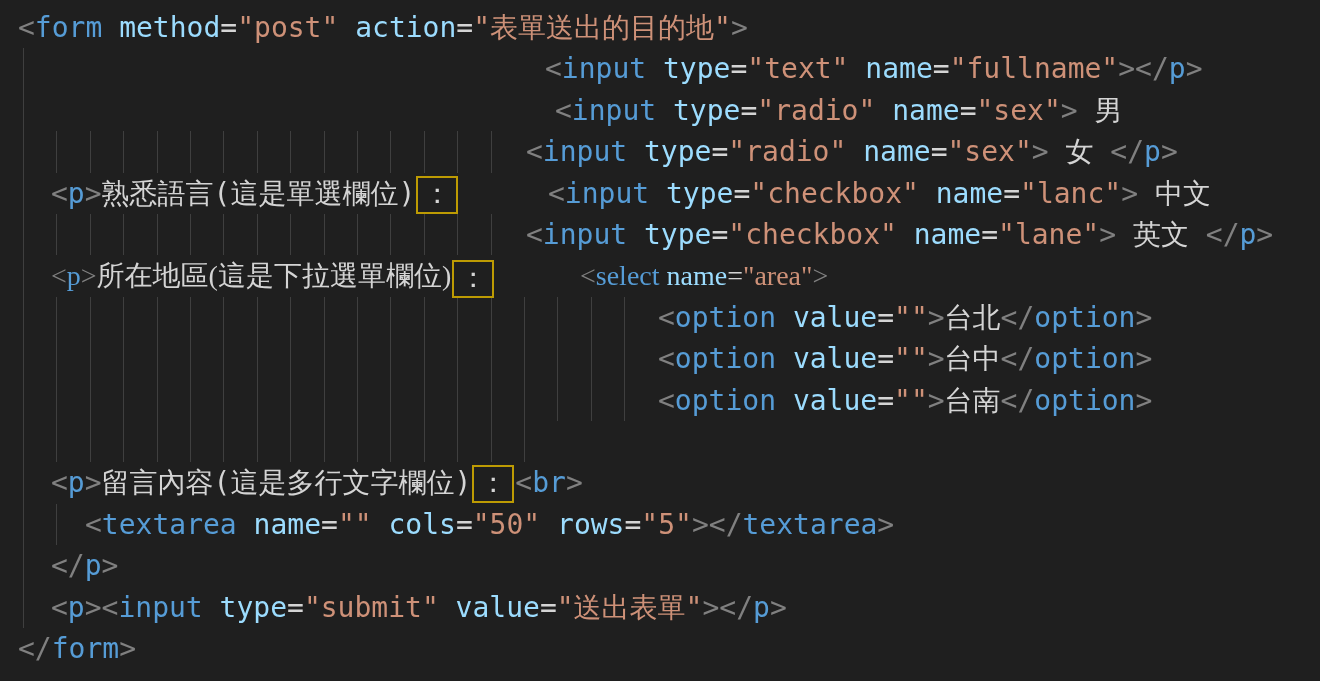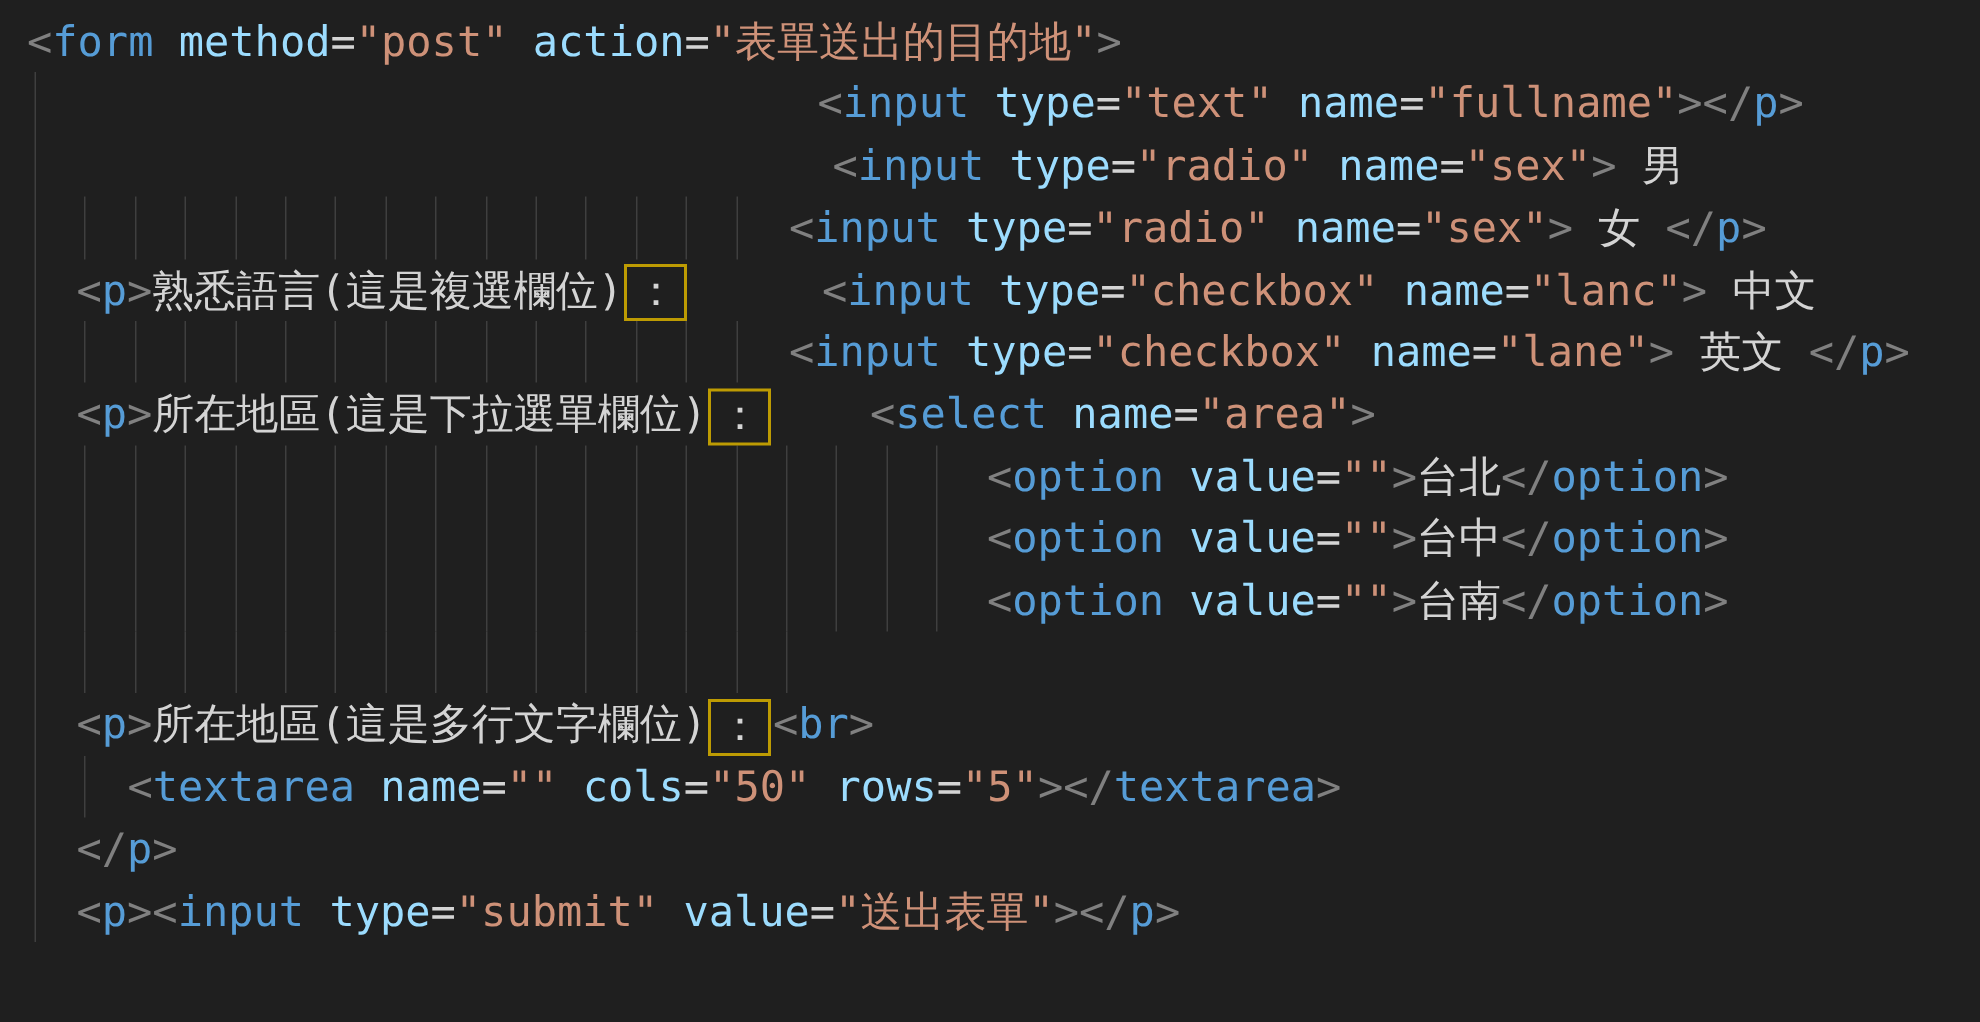--- a/index.html
+++ b/index.html
@@ -52,50 +52,53 @@
     <div class="code-line" style="top: 48.4px;">
       <span class="seg" style="left: 545px;"><span class="tk-p">&lt;</span><span class="tk-tag">input</span><span class="tk-text"> </span><span class="tk-attr">type</span><span class="tk-eq">=</span><span class="tk-str">"text"</span><span class="tk-text"> </span><span class="tk-attr">name</span><span class="tk-eq">=</span><span class="tk-str">"fullname"</span><span class="tk-p">&gt;</span><span class="tk-p">&lt;/</span><span class="tk-tag">p</span><span class="tk-p">&gt;</span></span>
     </div>
     <div class="code-line" style="top: 89.8px;">
       <span class="seg" style="left: 555px;"><span class="tk-p">&lt;</span><span class="tk-tag">input</span><span class="tk-text"> </span><span class="tk-attr">type</span><span class="tk-eq">=</span><span class="tk-str">"radio"</span><span class="tk-text"> </span><span class="tk-attr">name</span><span class="tk-eq">=</span><span class="tk-str">"sex"</span><span class="tk-p">&gt;</span><span class="tk-text"> 男</span></span>
     </div>
     <div class="code-line" style="top: 131.2px;">
       <span class="seg" style="left: 526px;"><span class="tk-p">&lt;</span><span class="tk-tag">input</span><span class="tk-text"> </span><span class="tk-attr">type</span><span class="tk-eq">=</span><span class="tk-str">"radio"</span><span class="tk-text"> </span><span class="tk-attr">name</span><span class="tk-eq">=</span><span class="tk-str">"sex"</span><span class="tk-p">&gt;</span><span class="tk-text"> 女 </span><span class="tk-p">&lt;/</span><span class="tk-tag">p</span><span class="tk-p">&gt;</span></span>
     </div>
     <div class="code-line" style="top: 172.6px;">
-      <span class="seg" style="left: 51px;"><span class="tk-p">&lt;</span><span class="tk-tag">p</span><span class="tk-p">&gt;</span><span class="tk-text">熟悉語言(這是複選欄位)</span><span class="ubox">：</span></span>
+      <span class="seg" style="left: 51px;"><span class="tk-p">&lt;</span><span class="tk-tag">p</span><span class="tk-p">&gt;</span><span class="tk-text">熟悉語言(這是單選欄位)</span><span class="ubox">：</span></span>
       <span class="seg" style="left: 548px;"><span class="tk-p">&lt;</span><span class="tk-tag">input</span><span class="tk-text"> </span><span class="tk-attr">type</span><span class="tk-eq">=</span><span class="tk-str">"checkbox"</span><span class="tk-text"> </span><span class="tk-attr">name</span><span class="tk-eq">=</span><span class="tk-str">"lanc"</span><span class="tk-p">&gt;</span><span class="tk-text"> 中文</span></span>
     </div>
     <div class="code-line" style="top: 214px;">
       <span class="seg" style="left: 526px;"><span class="tk-p">&lt;</span><span class="tk-tag">input</span><span class="tk-text"> </span><span class="tk-attr">type</span><span class="tk-eq">=</span><span class="tk-str">"checkbox"</span><span class="tk-text"> </span><span class="tk-attr">name</span><span class="tk-eq">=</span><span class="tk-str">"lane"</span><span class="tk-p">&gt;</span><span class="tk-text"> 英文 </span><span class="tk-p">&lt;/</span><span class="tk-tag">p</span><span class="tk-p">&gt;</span></span>
     </div>
-    <div class="code-line" style="top: 255.4px;">
+    <div class="code-line" style="top: 255.4px; font-family: Liberation Serif, serif;">
       <span class="seg" style="left: 51px;"><span class="tk-p">&lt;</span><span class="tk-tag">p</span><span class="tk-p">&gt;</span><span class="tk-text">所在地區(這是下拉選單欄位)</span><span class="ubox">：</span></span>
       <span class="seg" style="left: 580px;"><span class="tk-p">&lt;</span><span class="tk-tag">select</span><span class="tk-text"> </span><span class="tk-attr">name</span><span class="tk-eq">=</span><span class="tk-str">"area"</span><span class="tk-p">&gt;</span></span>
     </div>
     <div class="code-line" style="top: 296.8px;">
       <span class="seg" style="left: 658px;"><span class="tk-p">&lt;</span><span class="tk-tag">option</span><span class="tk-text"> </span><span class="tk-attr">value</span><span class="tk-eq">=</span><span class="tk-str">""</span><span class="tk-p">&gt;</span><span class="tk-text">台北</span><span class="tk-p">&lt;/</span><span class="tk-tag">option</span><span class="tk-p">&gt;</span></span>
     </div>
     <div class="code-line" style="top: 338.2px;">
       <span class="seg" style="left: 658px;"><span class="tk-p">&lt;</span><span class="tk-tag">option</span><span class="tk-text"> </span><span class="tk-attr">value</span><span class="tk-eq">=</span><span class="tk-str">""</span><span class="tk-p">&gt;</span><span class="tk-text">台中</span><span class="tk-p">&lt;/</span><span class="tk-tag">option</span><span class="tk-p">&gt;</span></span>
     </div>
     <div class="code-line" style="top: 379.6px;">
       <span class="seg" style="left: 658px;"><span class="tk-p">&lt;</span><span class="tk-tag">option</span><span class="tk-text"> </span><span class="tk-attr">value</span><span class="tk-eq">=</span><span class="tk-str">""</span><span class="tk-p">&gt;</span><span class="tk-text">台南</span><span class="tk-p">&lt;/</span><span class="tk-tag">option</span><span class="tk-p">&gt;</span></span>
     </div>
     <div class="code-line" style="top: 462.4px;">
-      <span class="seg" style="left: 51px;"><span class="tk-p">&lt;</span><span class="tk-tag">p</span><span class="tk-p">&gt;</span><span class="tk-text">所在地區(這是多行文字欄位)</span><span class="ubox">：</span><span class="tk-p">&lt;</span><span class="tk-tag">br</span><span class="tk-p">&gt;</span></span>
+      <span class="seg" style="left: 51px;"><span class="tk-p">&lt;</span><span class="tk-tag">p</span><span class="tk-p">&gt;</span><span class="tk-text">留言內容(這是多行文字欄位)</span><span class="ubox">：</span><span class="tk-p">&lt;</span><span class="tk-tag">br</span><span class="tk-p">&gt;</span></span>
     </div>
     <div class="code-line" style="top: 503.8px;">
       <span class="seg" style="left: 85px;"><span class="tk-p">&lt;</span><span class="tk-tag">textarea</span><span class="tk-text"> </span><span class="tk-attr">name</span><span class="tk-eq">=</span><span class="tk-str">""</span><span class="tk-text"> </span><span class="tk-attr">cols</span><span class="tk-eq">=</span><span class="tk-str">"50"</span><span class="tk-text"> </span><span class="tk-attr">rows</span><span class="tk-eq">=</span><span class="tk-str">"5"</span><span class="tk-p">&gt;</span><span class="tk-p">&lt;/</span><span class="tk-tag">textarea</span><span class="tk-p">&gt;</span></span>
     </div>
     <div class="code-line" style="top: 545.2px;">
       <span class="seg" style="left: 51px;"><span class="tk-p">&lt;/</span><span class="tk-tag">p</span><span class="tk-p">&gt;</span></span>
     </div>
     <div class="code-line" style="top: 586.6px;">
       <span class="seg" style="left: 51px;"><span class="tk-p">&lt;</span><span class="tk-tag">p</span><span class="tk-p">&gt;</span><span class="tk-p">&lt;</span><span class="tk-tag">input</span><span class="tk-text"> </span><span class="tk-attr">type</span><span class="tk-eq">=</span><span class="tk-str">"submit"</span><span class="tk-text"> </span><span class="tk-attr">value</span><span class="tk-eq">=</span><span class="tk-str">"送出表單"</span><span class="tk-p">&gt;</span><span class="tk-p">&lt;/</span><span class="tk-tag">p</span><span class="tk-p">&gt;</span></span>
+    </div>
+    <div class="code-line" style="top: 628px;">
+      <span class="seg" style="left: 18px;"><span class="tk-p">&lt;/</span><span class="tk-tag">form</span><span class="tk-p">&gt;</span></span>
     </div>
     <div class="guide" style="left: 23px; top: 48.4px; height: 579.6px;"></div>
     <div class="guide" style="left: 56.4px; top: 131.2px; height: 41.4px;"></div>
     <div class="guide" style="left: 89.8px; top: 131.2px; height: 41.4px;"></div>
     <div class="guide" style="left: 123.2px; top: 131.2px; height: 41.4px;"></div>
     <div class="guide" style="left: 156.6px; top: 131.2px; height: 41.4px;"></div>
     <div class="guide" style="left: 190px; top: 131.2px; height: 41.4px;"></div>
     <div class="guide" style="left: 223.4px; top: 131.2px; height: 41.4px;"></div>
     <div class="guide" style="left: 256.8px; top: 131.2px; height: 41.4px;"></div>
     <div class="guide" style="left: 290.2px; top: 131.2px; height: 41.4px;"></div>

